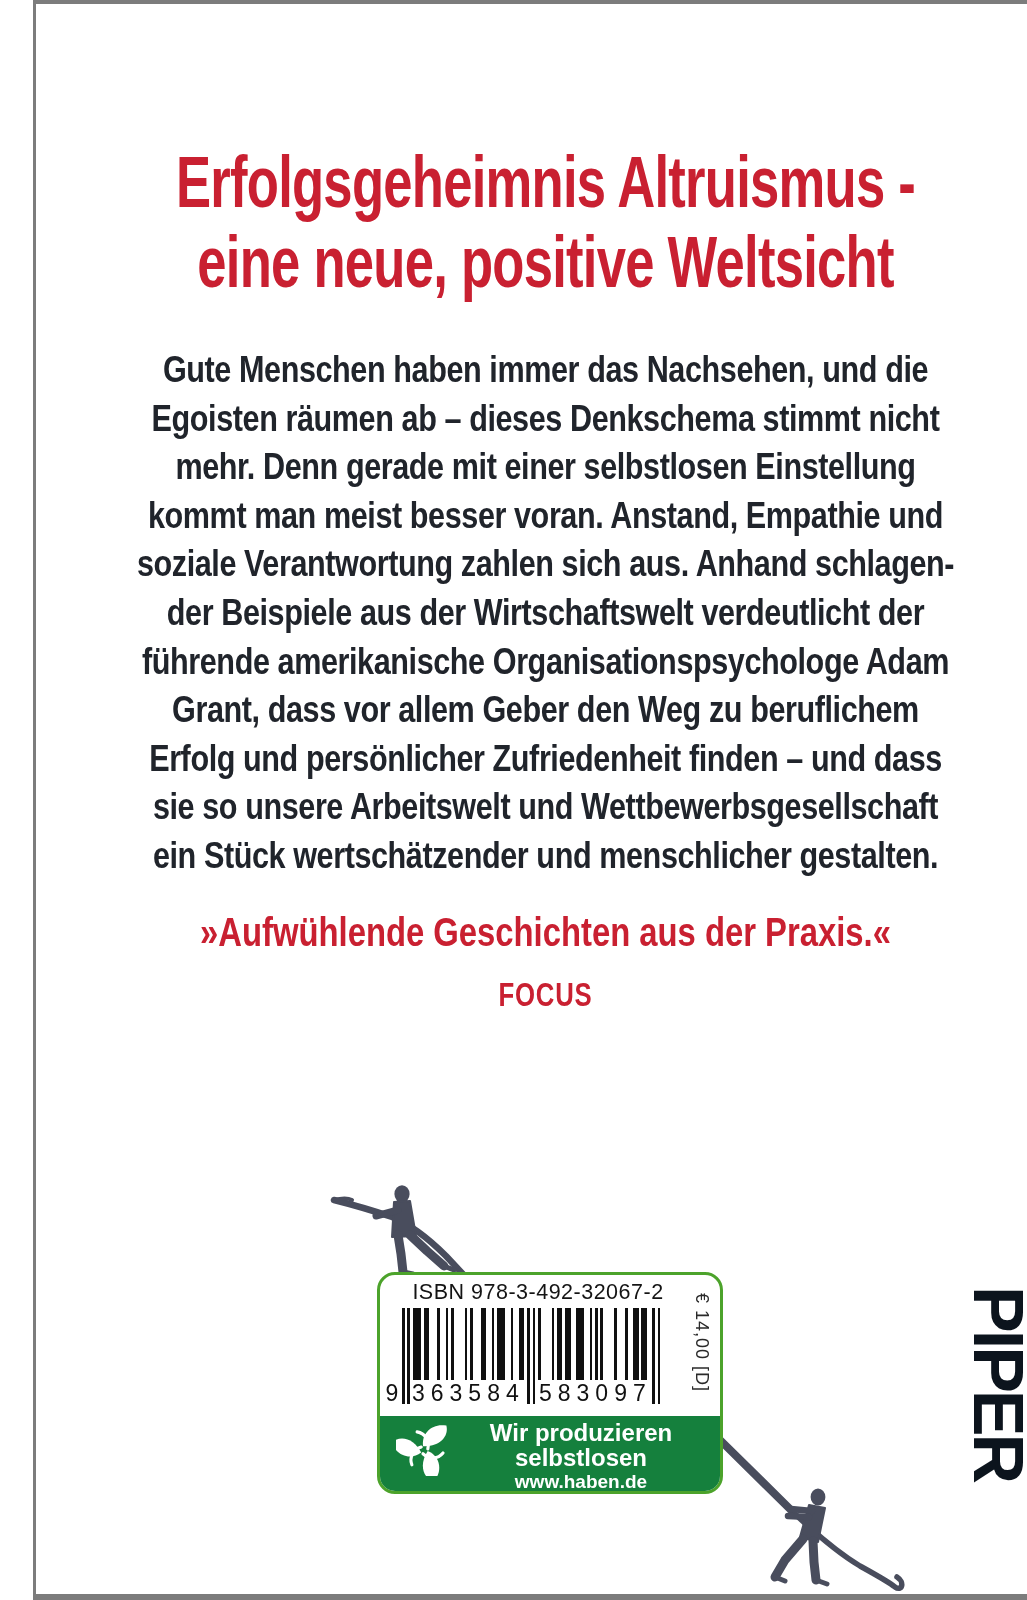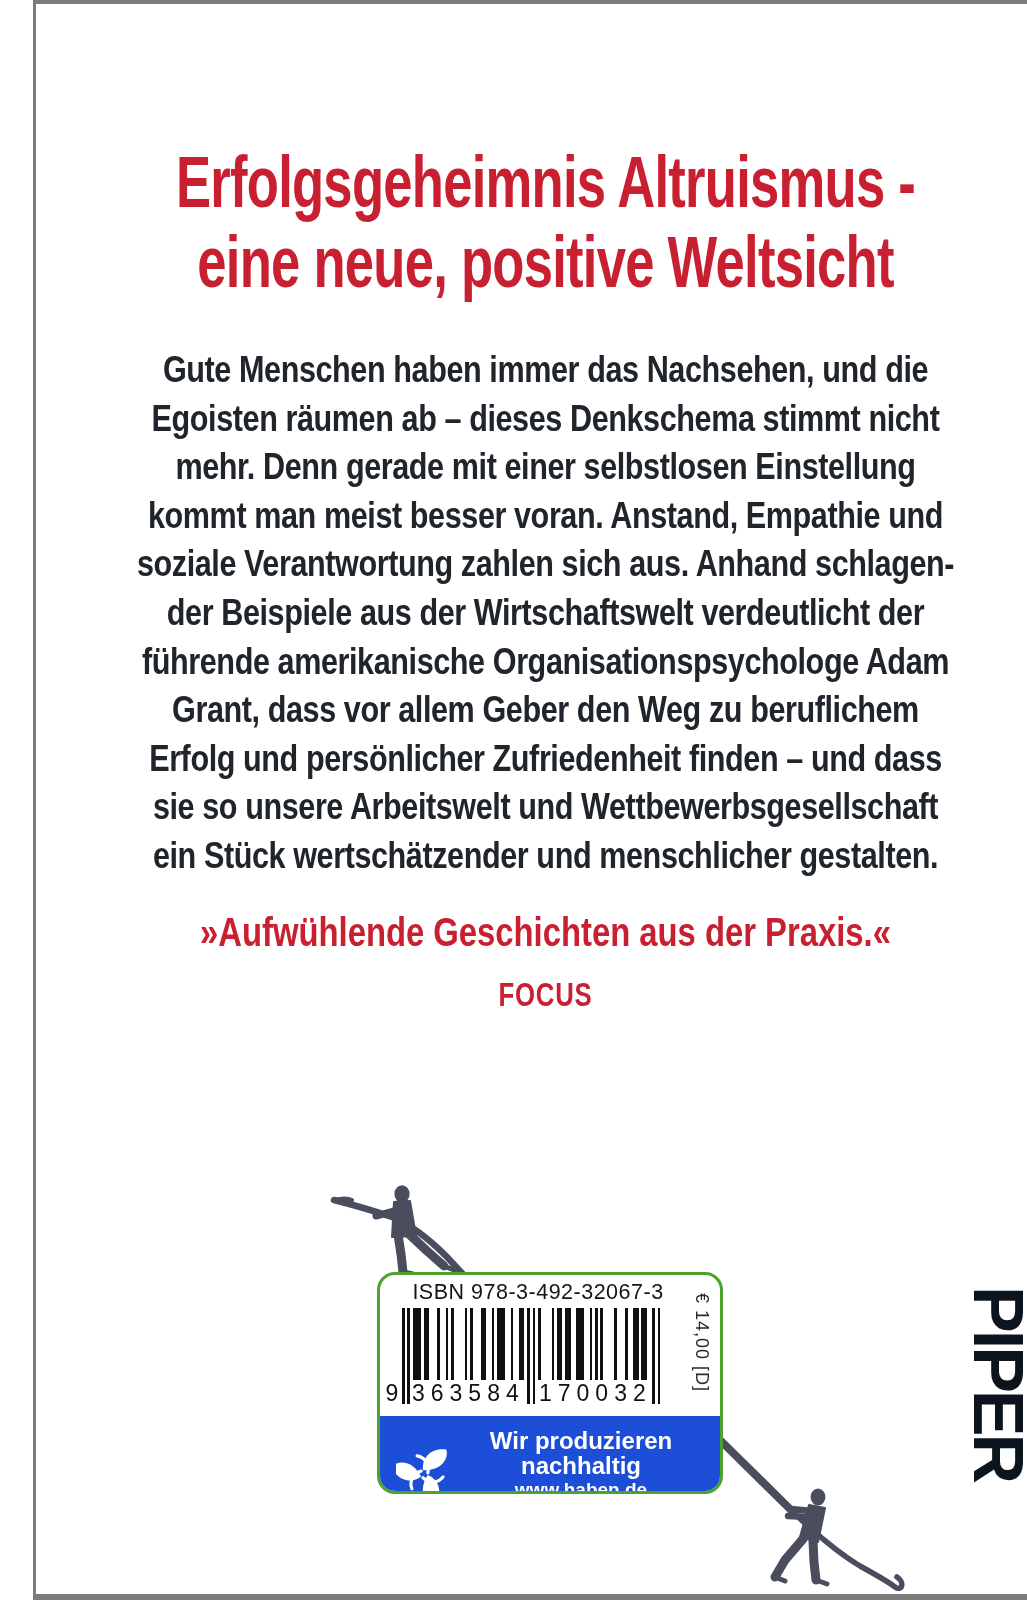--- a/index.html
+++ b/index.html
@@ -59,23 +59,23 @@
   .bdigits span{position:absolute;top:0;display:block;text-align:center;}
   .bdigits .d1{left:-18px;width:16px;background:#fff;}
   .bdigits .d2{left:10px;width:112px;letter-spacing:6px;background:#fff;}
   .bdigits .d3{left:137px;width:112px;letter-spacing:6px;background:#fff;}
   .price{
     position:absolute;right:8px;top:18px;
     writing-mode:vertical-rl;
     font-size:18px;color:#2a2a2a;letter-spacing:1px;white-space:nowrap;
   }
   .label-green{
-    flex:1;background:#1d4ed8;
-    display:flex;align-items:flex-end;
-    padding:12px 14px 2px 16px;box-sizing:border-box;
+    flex:1;background:#15803d;
+    display:flex;align-items:flex-start;
+    padding:4px 14px 2px 16px;box-sizing:border-box;
   }
   .leafcycle{width:56px;height:56px;flex:0 0 auto;}
   .eco-text{flex:1;text-align:center;color:#ffffff;font-weight:bold;padding-left:4px;}
   .eco1{font-size:24px;line-height:25px;}
   .eco2{font-size:24px;line-height:25px;}
   .eco3{font-size:19px;line-height:21px;margin-top:1px;}
   .publisher{
     position:absolute;left:930px;top:1282px;height:214px;width:62px;z-index:3;
     writing-mode:vertical-rl;
     font-size:70px;line-height:60px;font-weight:bold;
@@ -140,27 +140,27 @@
       <div class="line">Erfolg und persönlicher Zufriedenheit finden – und dass</div>
       <div class="line">sie so unsere Arbeitswelt und Wettbewerbsgesellschaft</div>
       <div class="line">ein Stück wertschätzender und menschlicher gestalten.</div>
     </div>
 
   <div class="quote">»Aufwühlende Geschichten aus der Praxis.«</div>
   <div class="quote-source">FOCUS</div>
 
   <div class="isbn-label">
     <div class="label-white">
-      <div class="isbn-text">ISBN 978-3-492-32067-3</div>
+      <div class="isbn-text">ISBN 978-3-492-32067-2</div>
       <div class="barcode-wrap">
         <div><span style="display: inline-block; width: 2.72px; vertical-align: top; height: 96px; background: rgb(16, 16, 16);"></span><span style="display: inline-block; width: 2.72px; vertical-align: top; height: 72px; background: transparent;"></span><span style="display: inline-block; width: 2.72px; vertical-align: top; height: 96px; background: rgb(16, 16, 16);"></span><span style="display: inline-block; width: 2.72px; vertical-align: top; height: 72px; background: transparent;"></span><span style="display: inline-block; width: 2.72px; vertical-align: top; height: 72px; background: rgb(16, 16, 16);"></span><span style="display: inline-block; width: 2.72px; vertical-align: top; height: 72px; background: rgb(16, 16, 16);"></span><span style="display: inline-block; width: 2.72px; vertical-align: top; height: 72px; background: rgb(16, 16, 16);"></span><span style="display: inline-block; width: 2.72px; vertical-align: top; height: 72px; background: transparent;"></span><span style="display: inline-block; width: 2.72px; vertical-align: top; height: 72px; background: rgb(16, 16, 16);"></span><span style="display: inline-block; width: 2.72px; vertical-align: top; height: 72px; background: rgb(16, 16, 16);"></span><span style="display: inline-block; width: 2.72px; vertical-align: top; height: 72px; background: transparent;"></span><span style="display: inline-block; width: 2.72px; vertical-align: top; height: 72px; background: transparent;"></span><span style="display: inline-block; width: 2.72px; vertical-align: top; height: 72px; background: transparent;"></span><span style="display: inline-block; width: 2.72px; vertical-align: top; height: 72px; background: rgb(16, 16, 16);"></span><span style="display: inline-block; width: 2.72px; vertical-align: top; height: 72px; background: transparent;"></span><span style="display: inline-block; width: 2.72px; vertical-align: top; height: 72px; background: transparent;"></span><span style="display: inline-block; width: 2.72px; vertical-align: top; height: 72px; background: rgb(16, 16, 16);"></span><span style="display: inline-block; width: 2.72px; vertical-align: top; height: 72px; background: transparent;"></span><span style="display: inline-block; width: 2.72px; vertical-align: top; height: 72px; background: rgb(16, 16, 16);"></span><span style="display: inline-block; width: 2.72px; vertical-align: top; height: 72px; background: transparent;"></span><span style="display: inline-block; width: 2.72px; vertical-align: top; height: 72px; background: transparent;"></span><span style="display: inline-block; width: 2.72px; vertical-align: top; height: 72px; background: transparent;"></span><span style="display: inline-block; width: 2.72px; vertical-align: top; height: 72px; background: transparent;"></span><span style="display: inline-block; width: 2.72px; vertical-align: top; height: 72px; background: rgb(16, 16, 16);"></span><span style="display: inline-block; width: 2.72px; vertical-align: top; height: 72px; background: transparent;"></span><span style="display: inline-block; width: 2.72px; vertical-align: top; height: 72px; background: rgb(16, 16, 16);"></span><span style="display: inline-block; width: 2.72px; vertical-align: top; height: 72px; background: transparent;"></span><span style="display: inline-block; width: 2.72px; vertical-align: top; height: 72px; background: transparent;"></span><span style="display: inline-block; width: 2.72px; vertical-align: top; height: 72px; background: transparent;"></span><span style="display: inline-block; width: 2.72px; vertical-align: top; height: 72px; background: rgb(16, 16, 16);"></span><span style="display: inline-block; width: 2.72px; vertical-align: top; height: 72px; background: rgb(16, 16, 16);"></span><span style="display: inline-block; width: 2.72px; vertical-align: top; height: 72px; background: transparent;"></span><span style="display: inline-block; width: 2.72px; vertical-align: top; height: 72px; background: transparent;"></span><span style="display: inline-block; width: 2.72px; vertical-align: top; height: 72px; background: rgb(16, 16, 16);"></span><span style="display: inline-block; width: 2.72px; vertical-align: top; height: 72px; background: transparent;"></span><span style="display: inline-block; width: 2.72px; vertical-align: top; height: 72px; background: rgb(16, 16, 16);"></span><span style="display: inline-block; width: 2.72px; vertical-align: top; height: 72px; background: rgb(16, 16, 16);"></span><span style="display: inline-block; width: 2.72px; vertical-align: top; height: 72px; background: rgb(16, 16, 16);"></span><span style="display: inline-block; width: 2.72px; vertical-align: top; height: 72px; background: transparent;"></span><span style="display: inline-block; width: 2.72px; vertical-align: top; height: 72px; background: transparent;"></span><span style="display: inline-block; width: 2.72px; vertical-align: top; height: 72px; background: rgb(16, 16, 16);"></span><span style="display: inline-block; width: 2.72px; vertical-align: top; height: 72px; background: transparent;"></span><span style="display: inline-block; width: 2.72px; vertical-align: top; height: 72px; background: transparent;"></span><span style="display: inline-block; width: 2.72px; vertical-align: top; height: 72px; background: rgb(16, 16, 16);"></span><span style="display: inline-block; width: 2.72px; vertical-align: top; height: 72px; background: rgb(16, 16, 16);"></span><span style="display: inline-block; width: 2.72px; vertical-align: top; height: 72px; background: transparent;"></span><span style="display: inline-block; width: 2.72px; vertical-align: top; height: 96px; background: rgb(16, 16, 16);"></span><span style="display: inline-block; width: 2.72px; vertical-align: top; height: 72px; background: transparent;"></span><span style="display: inline-block; width: 2.72px; vertical-align: top; height: 96px; background: rgb(16, 16, 16);"></span><span style="display: inline-block; width: 2.72px; vertical-align: top; height: 72px; background: transparent;"></span><span style="display: inline-block; width: 2.72px; vertical-align: top; height: 72px; background: rgb(16, 16, 16);"></span><span style="display: inline-block; width: 2.72px; vertical-align: top; height: 72px; background: transparent;"></span><span style="display: inline-block; width: 2.72px; vertical-align: top; height: 72px; background: transparent;"></span><span style="display: inline-block; width: 2.72px; vertical-align: top; height: 72px; background: transparent;"></span><span style="display: inline-block; width: 2.72px; vertical-align: top; height: 72px; background: transparent;"></span><span style="display: inline-block; width: 2.72px; vertical-align: top; height: 72px; background: rgb(16, 16, 16);"></span><span style="display: inline-block; width: 2.72px; vertical-align: top; height: 72px; background: transparent;"></span><span style="display: inline-block; width: 2.72px; vertical-align: top; height: 72px; background: rgb(16, 16, 16);"></span><span style="display: inline-block; width: 2.72px; vertical-align: top; height: 72px; background: rgb(16, 16, 16);"></span><span style="display: inline-block; width: 2.72px; vertical-align: top; height: 72px; background: transparent;"></span><span style="display: inline-block; width: 2.72px; vertical-align: top; height: 72px; background: rgb(16, 16, 16);"></span><span style="display: inline-block; width: 2.72px; vertical-align: top; height: 72px; background: rgb(16, 16, 16);"></span><span style="display: inline-block; width: 2.72px; vertical-align: top; height: 72px; background: transparent;"></span><span style="display: inline-block; width: 2.72px; vertical-align: top; height: 72px; background: transparent;"></span><span style="display: inline-block; width: 2.72px; vertical-align: top; height: 72px; background: rgb(16, 16, 16);"></span><span style="display: inline-block; width: 2.72px; vertical-align: top; height: 72px; background: rgb(16, 16, 16);"></span><span style="display: inline-block; width: 2.72px; vertical-align: top; height: 72px; background: rgb(16, 16, 16);"></span><span style="display: inline-block; width: 2.72px; vertical-align: top; height: 72px; background: transparent;"></span><span style="display: inline-block; width: 2.72px; vertical-align: top; height: 72px; background: transparent;"></span><span style="display: inline-block; width: 2.72px; vertical-align: top; height: 72px; background: rgb(16, 16, 16);"></span><span style="display: inline-block; width: 2.72px; vertical-align: top; height: 72px; background: transparent;"></span><span style="display: inline-block; width: 2.72px; vertical-align: top; height: 72px; background: rgb(16, 16, 16);"></span><span style="display: inline-block; width: 2.72px; vertical-align: top; height: 72px; background: transparent;"></span><span style="display: inline-block; width: 2.72px; vertical-align: top; height: 72px; background: rgb(16, 16, 16);"></span><span style="display: inline-block; width: 2.72px; vertical-align: top; height: 72px; background: transparent;"></span><span style="display: inline-block; width: 2.72px; vertical-align: top; height: 72px; background: transparent;"></span><span style="display: inline-block; width: 2.72px; vertical-align: top; height: 72px; background: transparent;"></span><span style="display: inline-block; width: 2.72px; vertical-align: top; height: 72px; background: transparent;"></span><span style="display: inline-block; width: 2.72px; vertical-align: top; height: 72px; background: rgb(16, 16, 16);"></span><span style="display: inline-block; width: 2.72px; vertical-align: top; height: 72px; background: transparent;"></span><span style="display: inline-block; width: 2.72px; vertical-align: top; height: 72px; background: transparent;"></span><span style="display: inline-block; width: 2.72px; vertical-align: top; height: 72px; background: transparent;"></span><span style="display: inline-block; width: 2.72px; vertical-align: top; height: 72px; background: rgb(16, 16, 16);"></span><span style="display: inline-block; width: 2.72px; vertical-align: top; height: 72px; background: transparent;"></span><span style="display: inline-block; width: 2.72px; vertical-align: top; height: 72px; background: transparent;"></span><span style="display: inline-block; width: 2.72px; vertical-align: top; height: 72px; background: rgb(16, 16, 16);"></span><span style="display: inline-block; width: 2.72px; vertical-align: top; height: 72px; background: rgb(16, 16, 16);"></span><span style="display: inline-block; width: 2.72px; vertical-align: top; height: 72px; background: transparent;"></span><span style="display: inline-block; width: 2.72px; vertical-align: top; height: 72px; background: rgb(16, 16, 16);"></span><span style="display: inline-block; width: 2.72px; vertical-align: top; height: 72px; background: rgb(16, 16, 16);"></span><span style="display: inline-block; width: 2.72px; vertical-align: top; height: 72px; background: transparent;"></span><span style="display: inline-block; width: 2.72px; vertical-align: top; height: 72px; background: transparent;"></span><span style="display: inline-block; width: 2.72px; vertical-align: top; height: 96px; background: rgb(16, 16, 16);"></span><span style="display: inline-block; width: 2.72px; vertical-align: top; height: 72px; background: transparent;"></span><span style="display: inline-block; width: 2.72px; vertical-align: top; height: 96px; background: rgb(16, 16, 16);"></span></div>
         <div class="bdigits">
           <span class="d1">9</span>
           <span class="d2">363584</span>
-          <span class="d3">170032</span>
+          <span class="d3">583097</span>
         </div>
       </div>
       <div class="price">€ 14,00 [D]</div>
     </div>
     <div class="label-green">
       <svg class="leafcycle" viewBox="0 0 60 60" xmlns="http://www.w3.org/2000/svg">
         <g transform="translate(30,32)">
           <g>
             <path d="M-1,-4 C-3,-18 9,-29 24,-26 C27,-13 15,-3 -1,-4 Z" fill="#fff"></path>
             <path d="M-3,-3 C-12,0 -16,8 -13,16" fill="none" stroke="#fff" stroke-width="3.4" stroke-linecap="round"></path>
@@ -170,21 +170,21 @@
             <path d="M-3,-3 C-12,0 -16,8 -13,16" fill="none" stroke="#fff" stroke-width="3.4" stroke-linecap="round"></path>
           </g>
           <g transform="rotate(240)">
             <path d="M-1,-4 C-3,-18 9,-29 24,-26 C27,-13 15,-3 -1,-4 Z" fill="#fff"></path>
             <path d="M-3,-3 C-12,0 -16,8 -13,16" fill="none" stroke="#fff" stroke-width="3.4" stroke-linecap="round"></path>
           </g>
         </g>
       </svg>
       <div class="eco-text">
         <div class="eco1">Wir produzieren</div>
-        <div class="eco2">nachhaltig</div>
+        <div class="eco2">selbstlosen</div>
         <div class="eco3">www.haben.de</div>
       </div>
     </div>
   </div>
 
   <div class="publisher">PIPER</div>
 
 </div>
 
 </body></html>

